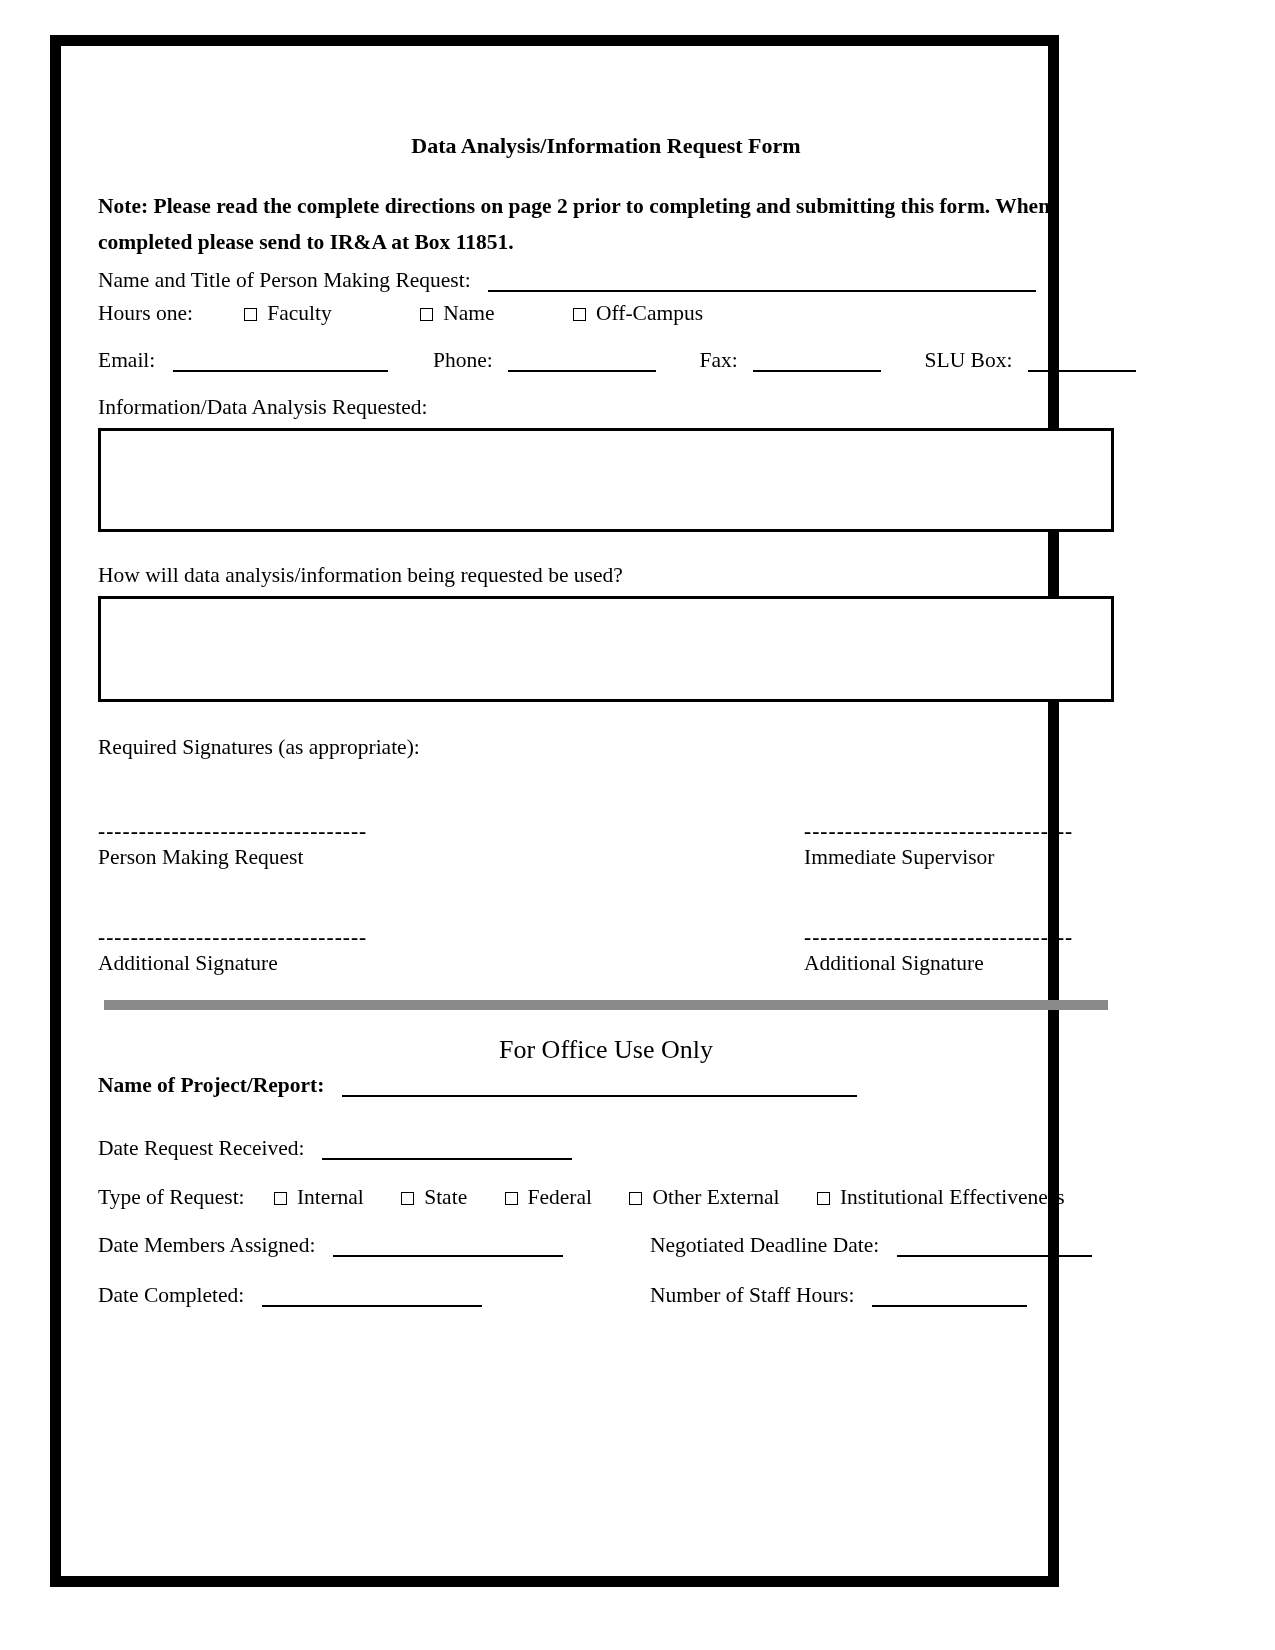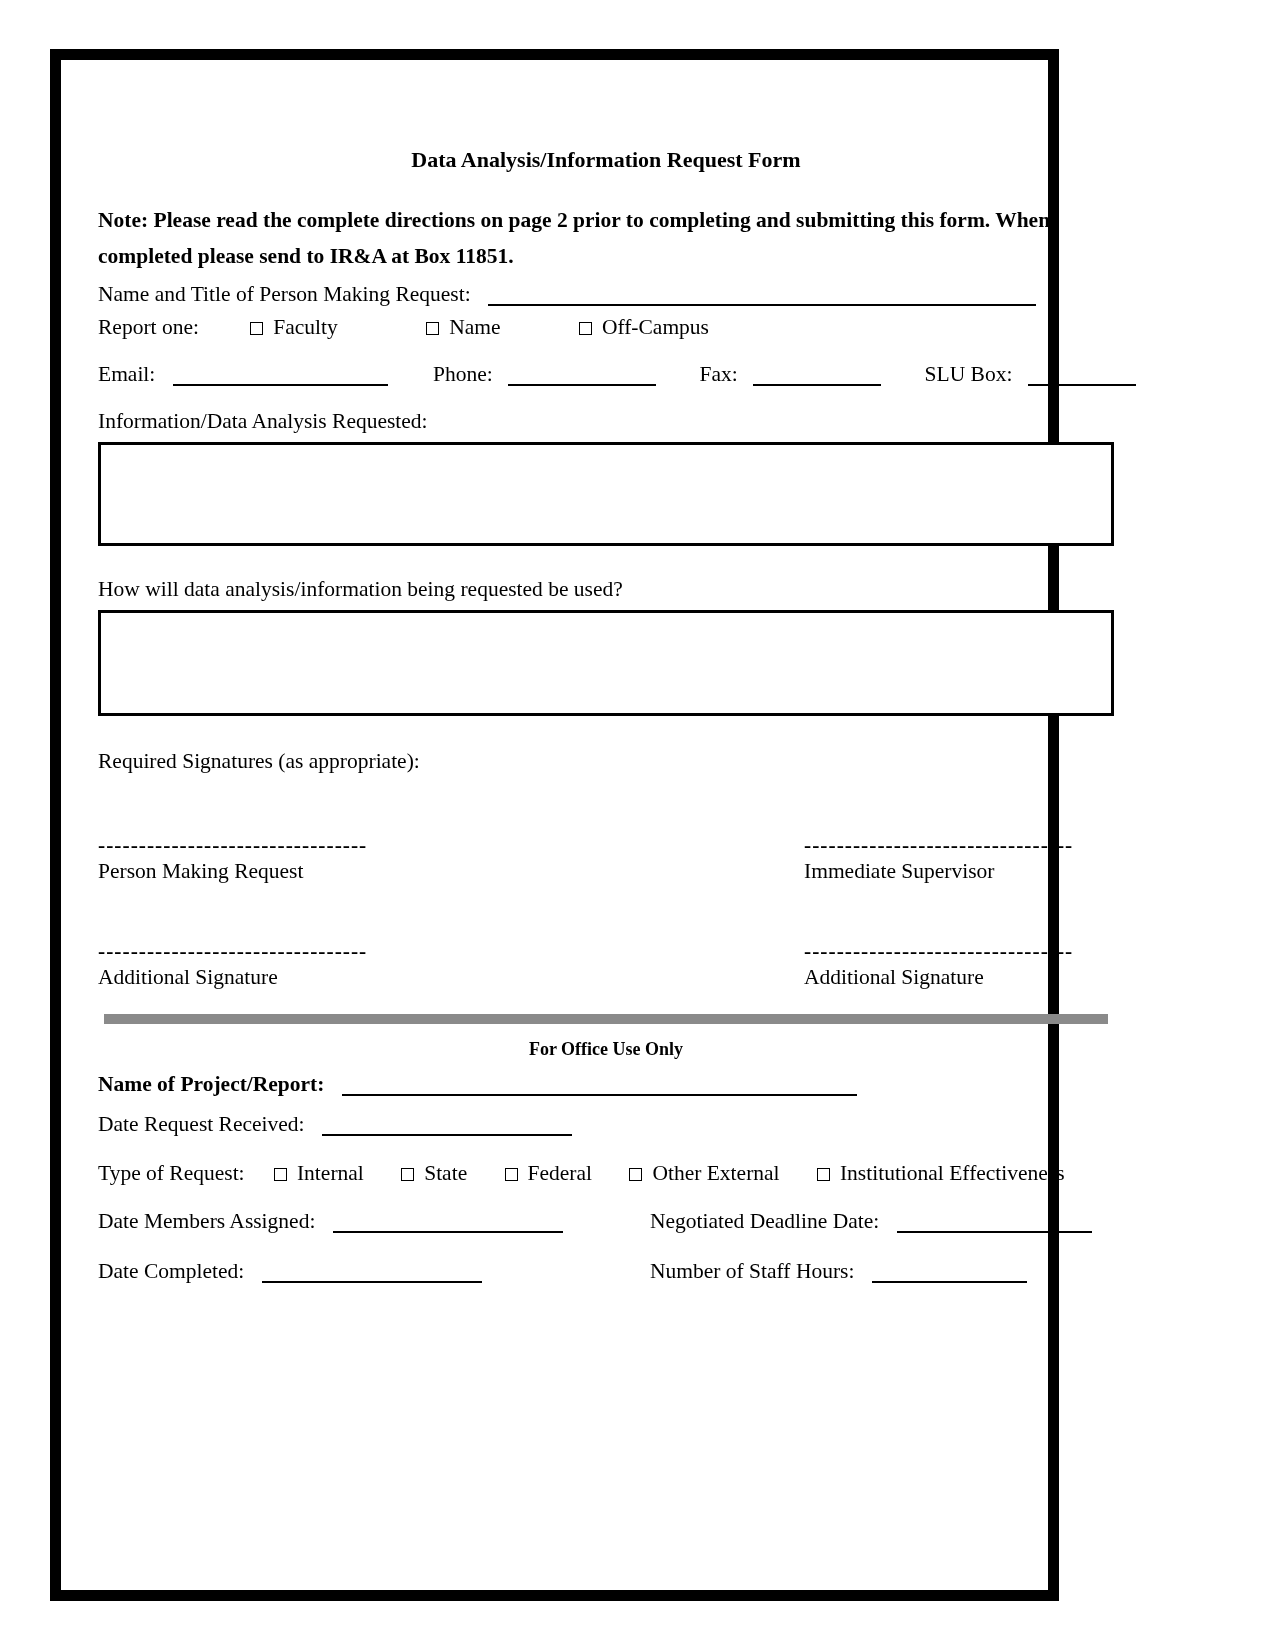--- a/index.html
+++ b/index.html
@@ -2,21 +2,21 @@
 <html><head>
 <meta charset="utf-8">
 <style>
   html,body{margin:0;padding:0;}
   body{
     width:1275px;height:1650px;background:#ffffff;position:relative;
     font-family:"Liberation Serif","DejaVu Serif",serif;color:#000;
     -webkit-font-smoothing:antialiased;
   }
   .sheet{
-    position:absolute;left:50px;top:49px;width:1009px;height:1552px;
+    position:absolute;left:50px;top:35px;width:1009px;height:1552px;
     border:11px solid #000;box-sizing:border-box;background:#fff;
   }
   .content{
     position:absolute;left:37px;top:0;width:1016px;
     font-size:21.5px;line-height:26px;
   }
   .title{margin-top:86px;text-align:center;font-weight:bold;font-size:22px;line-height:28px;}
   .note{margin-top:28px;line-height:36px;width:1005px;font-weight:bold;}
   .row{margin-top:7px;white-space:nowrap;}
   .row.first{margin-top:28px;}
@@ -44,45 +44,45 @@
   .sigheading{margin-top:32px;}
   .sigrow{display:flex;justify-content:space-between;width:1016px;}
   .sigrow.dashes1{margin-top:60px;}
   .sigrow.dashes2{margin-top:54px;}
   .sigcol{width:310px;white-space:nowrap;}
   .dashline{letter-spacing:1px;font-weight:bold;line-height:22px;}
   .siglabel{line-height:30px;}
   .divider{
     margin-top:22px;margin-left:6px;width:1004px;height:10px;background:#8a8a8a;
   }
-  .office-title{margin-top:10px;text-align:center;font-weight:bold;font-size:18px;line-height:30px;}
+  .office-title{margin-top:25px;text-align:center;font-weight:normal;font-size:26px;line-height:30px;}
   .tworow{display:flex;margin-top:22px;white-space:nowrap;}
   .leftcell{width:552px;}
   .m24{font-weight:bold;}
-  .m22{margin-top:14px;font-family:Liberation Serif, serif;}
+  .m22{margin-top:37px;font-family:Liberation Serif, serif;}
   .m23{margin-top:23px;}
 </style>
 </head>
 <body>
 
 <div class="sheet">
   <div class="content">
 
     <div class="title">Data Analysis/Information Request Form</div>
 
     <div class="note">Note: Please read the complete directions on page 2 prior to completing and submitting this form. When completed please send to IR&amp;A at Box 11851.</div>
 
 
     <div class="row">
       <span class="lbl">Name and Title of Person Making Request:</span>
       <span class="sp" style="width:12px"></span><span class="ul" style="width:548px"></span>
     </div>
 
     <div class="row">
-      <span class="lbl">Report one:</span>
+      <span class="lbl">Hours one:</span>
       <span class="opt firstopt"><span class="cb"></span><span>Faculty</span></span>
       <span class="opt"><span class="cb"></span><span>Name</span></span>
       <span class="opt" style="margin-left:45px"><span class="cb"></span><span>Off-Campus</span></span>
     </div>
 
 
     <div class="row" style="margin-top:21px">
       <span class="lbl">Email:</span>
       <span class="sp" style="width:12px"></span><span class="ul" style="width:215px"></span>
       <span class="sp" style="width:40px"></span><span class="lbl">Phone:</span>

